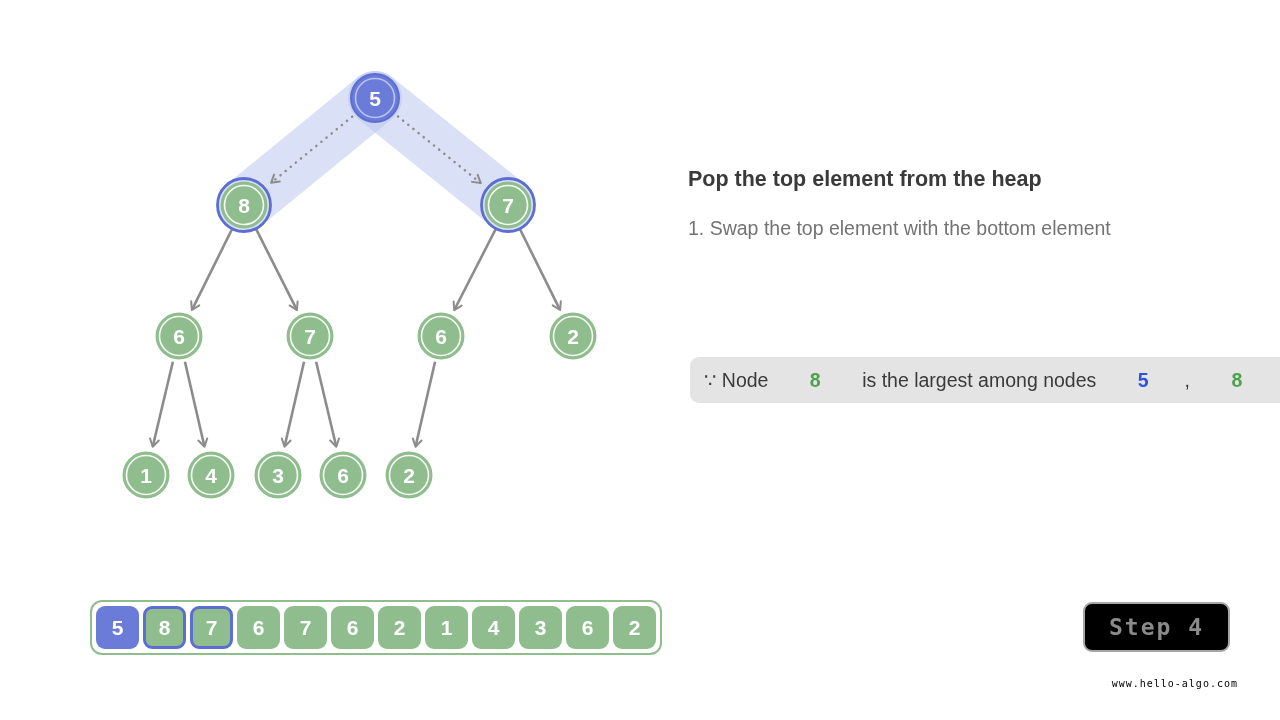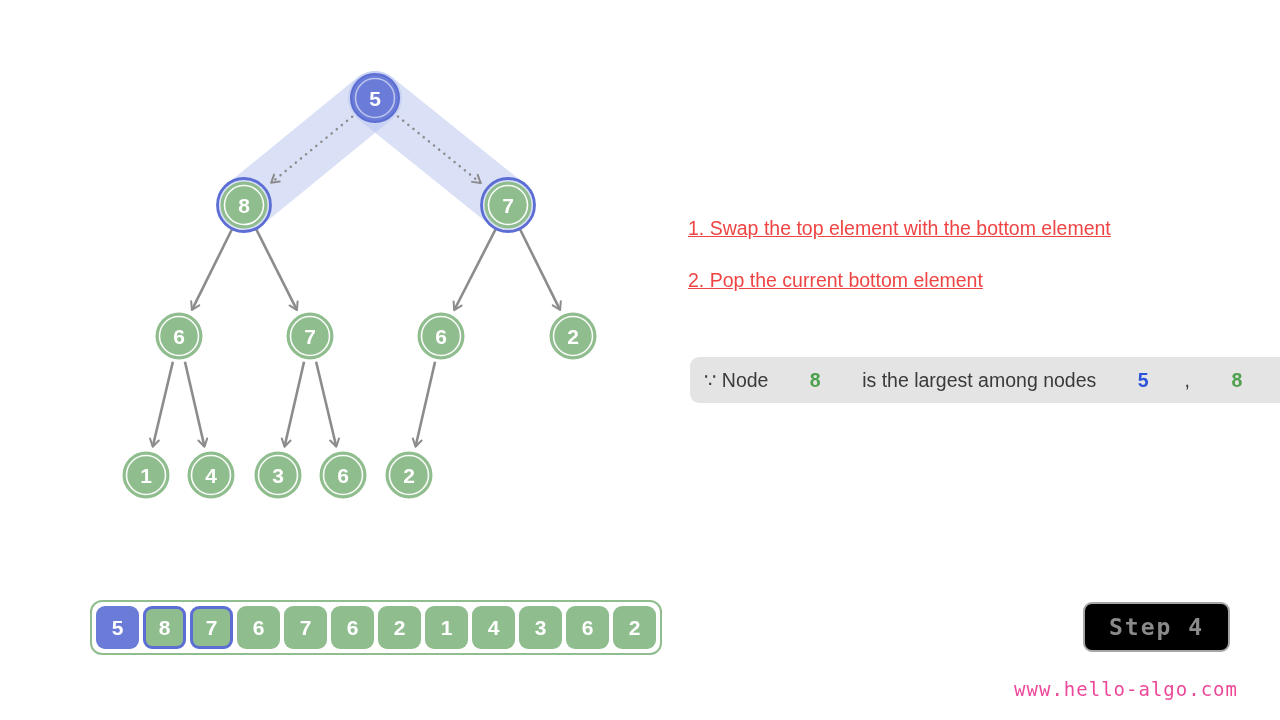--- a/index.html
+++ b/index.html
@@ -9,21 +9,21 @@
   }
   #stage{position:absolute;inset:0;width:1280px;height:720px;}
   #tree-svg{position:absolute;left:0;top:0;}
 
   
   .panel-title{
     position:absolute;left:688px;top:167px;
     font-size:21.5px;font-weight:700;color:#3A3A3A;white-space:nowrap;
   }
   .panel-step{
-    position:absolute;left:688px;font-size:19.5px;color:#ef4444;white-space:nowrap;text-decoration:underline;
+    position:absolute;left:688px;font-size:19.5px;color:#737373;white-space:nowrap;
   }
   .step-1{top:217px;} .step-2{top:269px;} .step-3{top:321px;}
   .note-box{
     position:absolute;left:690px;top:357px;height:46px;
     display:inline-flex;align-items:center;
     padding:0 16px 0 14px;border-radius:9px;
     font-size:19.5px;color:#3A3A3A;white-space:pre;gap:36px;
   }
   .note-box span{white-space:pre;}
 
@@ -44,22 +44,22 @@
   .step-badge{
     position:absolute;left:1083px;top:602px;width:147px;height:50px;
     border:2px solid #A6A6A6;border-radius:9px;background:#000000;
     display:flex;align-items:center;justify-content:center;
     font-family:"DejaVu Sans Mono",monospace;font-weight:700;
     font-size:23px;color:#8A8A8A;letter-spacing:2px;
     box-sizing:border-box;
   }
   .watermark{
     position:absolute;right:42px;top:678px;
-    font-family:"DejaVu Sans Mono",monospace;font-size:19px;
-    color:#ec4899;letter-spacing:1px;white-space:nowrap;
+    font-family:"DejaVu Sans Mono",monospace;font-size:10px;
+    color:#000000;letter-spacing:1px;white-space:nowrap;
   }
 </style>
 </head>
 <body>
 
 <div id="stage">
 
   <svg id="tree-svg" width="1280" height="720" viewBox="0 0 1280 720">
       <defs>
         <marker id="arw" viewBox="0 0 12 12" refX="9" refY="6" markerWidth="12" markerHeight="12" markerUnits="userSpaceOnUse" orient="auto">
@@ -136,22 +136,22 @@
         <circle cx="343" cy="475" r="19.5" fill="none" stroke="#ffffff" stroke-width="1.6" opacity="0.95"></circle>
         <text x="343" y="482.5" text-anchor="middle" fill="#ffffff" font-family="&quot;Liberation Sans&quot;,sans-serif" font-size="21" font-weight="bold">6</text>
       </g>
       <g>
         <circle cx="409" cy="475" r="23.5" fill="#8FBD8E"></circle>
         <circle cx="409" cy="475" r="19.5" fill="none" stroke="#ffffff" stroke-width="1.6" opacity="0.95"></circle>
         <text x="409" y="482.5" text-anchor="middle" fill="#ffffff" font-family="&quot;Liberation Sans&quot;,sans-serif" font-size="21" font-weight="bold">2</text>
       </g>
     </svg>
 
+  <div class="panel-title">Pop the top element from the heap</div>
   <div class="panel-step step-1">1. Swap the top element with the bottom element</div>
-  <div class="panel-step step-2">2. Pop the current bottom element</div>
 
   <div class="note-box" id="note-box" style="background: rgb(228, 228, 228);"><span style="color: rgb(58, 58, 58);">∵ Node </span><span style="color: rgb(77, 161, 77); font-weight: 700;">8</span><span style="color: rgb(58, 58, 58);"> is the largest among nodes </span><span style="color: rgb(45, 83, 219); font-weight: 700;">5</span><span style="color: rgb(58, 58, 58);">, </span><span style="color: rgb(77, 161, 77); font-weight: 700;">8</span><span style="color: rgb(58, 58, 58);">, </span><span style="color: rgb(77, 161, 77); font-weight: 700;">7</span></div>
 
   <div class="array-wrap" id="array-wrap">
       <div class="cell" style="background: rgb(106, 124, 216);">5</div>
       <div class="cell" style="background: rgb(143, 189, 142); border: 3px solid rgb(92, 110, 211);">8</div>
       <div class="cell" style="background: rgb(143, 189, 142); border: 3px solid rgb(92, 110, 211);">7</div>
       <div class="cell" style="background: rgb(143, 189, 142);">6</div>
       <div class="cell" style="background: rgb(143, 189, 142);">7</div>
       <div class="cell" style="background: rgb(143, 189, 142);">6</div>

